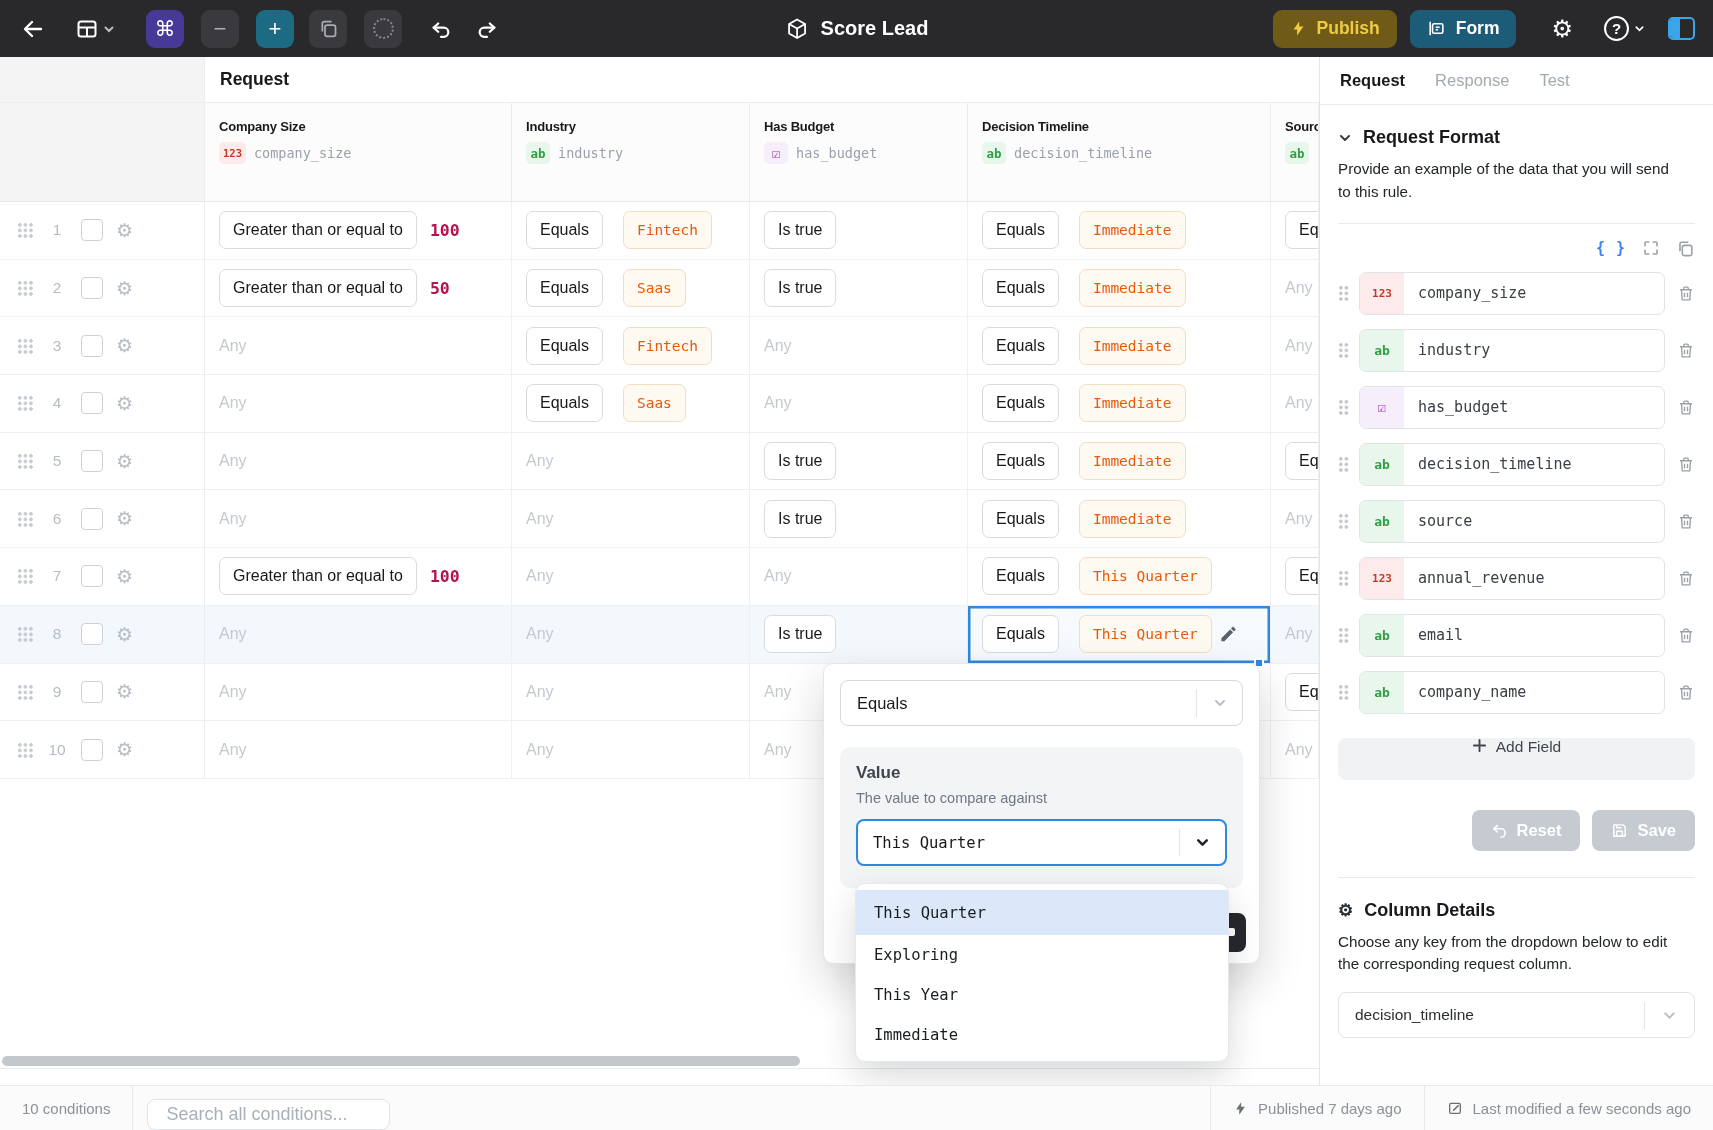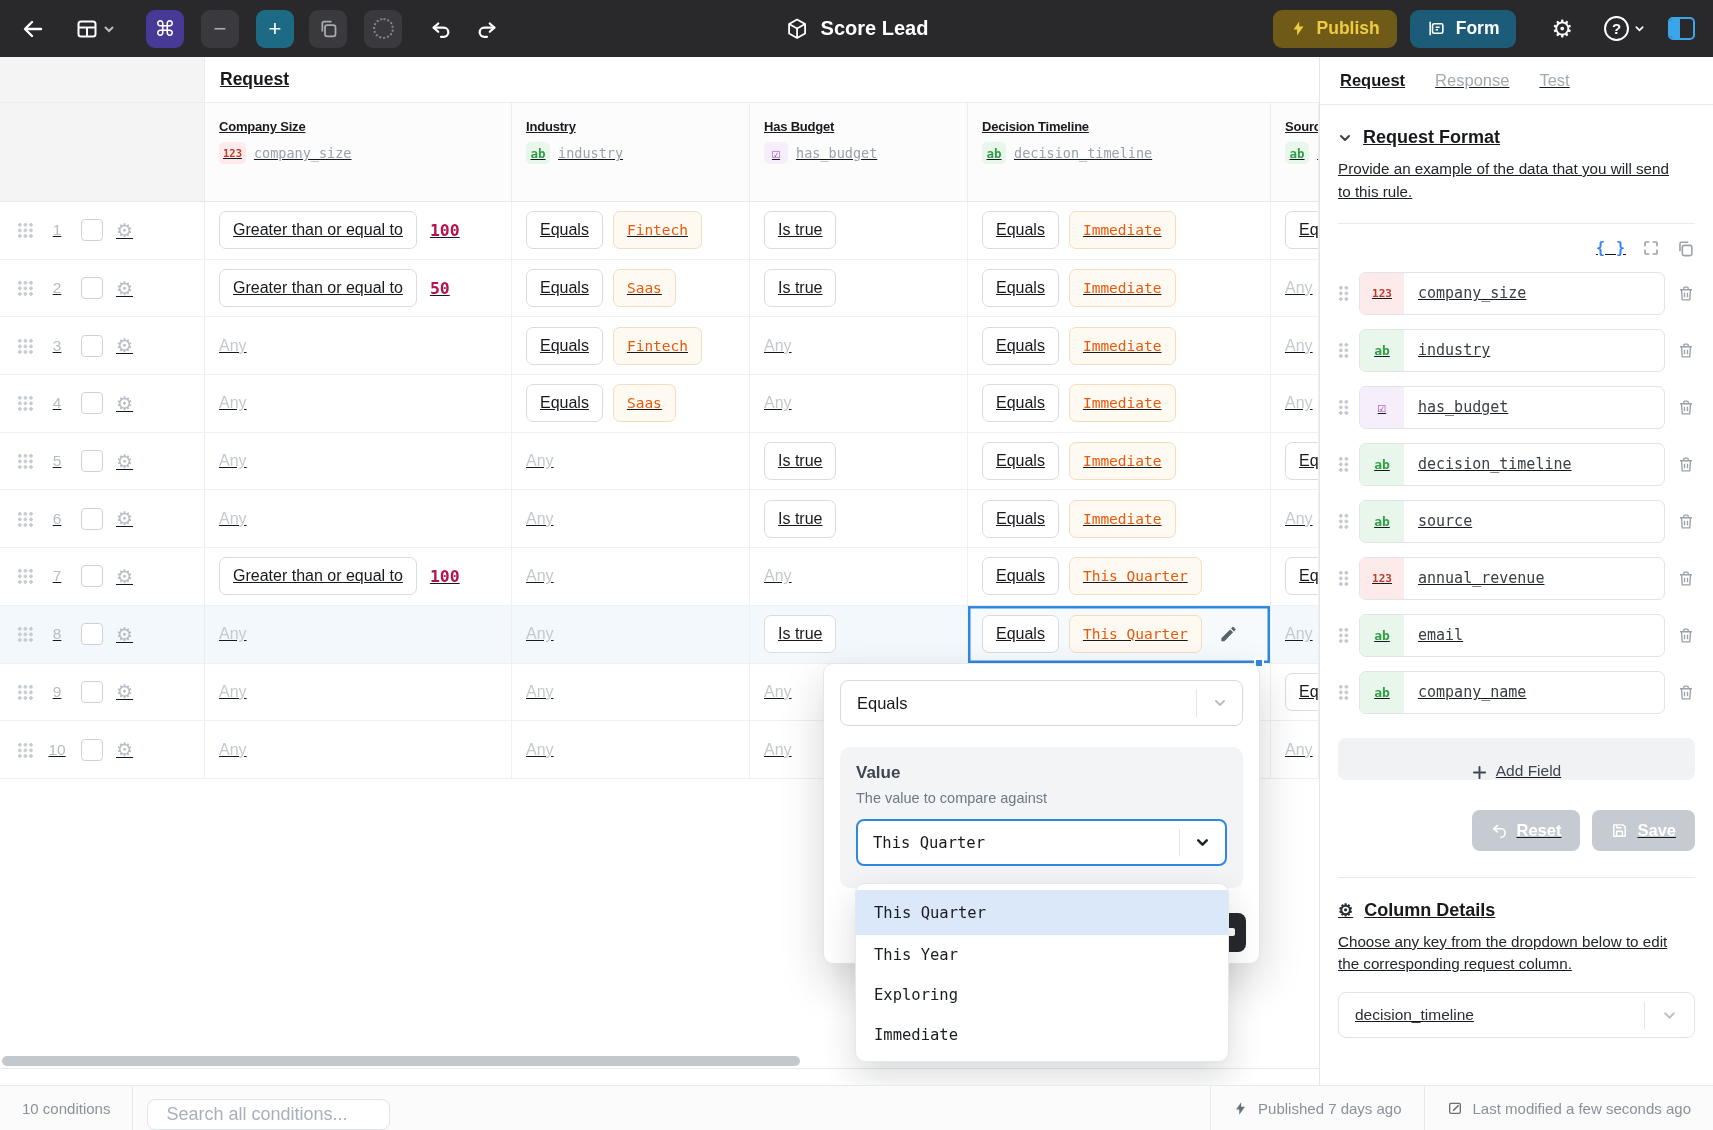--- a/index.html
+++ b/index.html
@@ -22,21 +22,21 @@
   .publish { background:var(--publish_bg); color:var(--publish_fg); }
   .form    { background:var(--form_bg); color:#fff; margin-right:14px; }
   .tb-gear { color:#fff; font-size:24px; margin:0 8px; }
   .help-wrap { display:flex; align-items:center; gap:5px; color:#fff; margin:0 10px; }
   .help-circle { width:25px; height:25px; border:2px solid #fff; border-radius:50%; display:flex; align-items:center; justify-content:center; font-size:15px; font-weight:700; }
   .panel-toggle { width:27px; height:23px; border:2.5px solid var(--panel_toggle); border-radius:5px; overflow:hidden; display:flex; }
   .panel-toggle .half { width:45%; background:var(--panel_toggle); }
   .dashed-circle { width:21px; height:21px; border:2px dotted #85898f; border-radius:50%; }
 
   
-  .main { display:flex; height:1028px;text-decoration:underline; }
+  .main { display:flex; height:1028px; }
   .table-area { width:1319px; flex:none; position:relative; background:#fff; overflow:hidden; }
   .panel { width:394px; flex:none; border-left:1px solid #e3e5e8; background:#fff; }
 
   
   .group-header { height:46px; display:flex; align-items:center; border-bottom:1px solid #ececee; }
   .gutter-corner { width:205px; height:100%; background:#f4f4f5; border-right:1px solid #ececee; flex:none; }
   .group-label { font-size:17.5px; font-weight:700; padding-left:15px; }
   .col-headers { height:99px; display:flex; background:#fcfcfd; border-bottom:1px solid #e6e7e9; }
   .gutter-head { width:205px; flex:none; background:#f4f4f5; border-right:1px solid #ececee; }
   .col-head { flex:none; padding:16px 0 0 14px; border-right:1px solid #ececee; overflow:hidden; white-space:nowrap; }
@@ -52,21 +52,21 @@
   .trow.selected { background:#f3f8fc; }
   .gutter-cell { width:205px; flex:none; display:flex; align-items:center; padding-left:17px; gap:13px; border-right:1px solid #ececee; }
   .dots9 { width:16px; height:16px; background-image:radial-gradient(circle,#c6cbd1 1.5px,transparent 1.6px); background-size:5.6px 5.6px; flex:none; }
   .dots6 { width:11px; height:16px; background-image:radial-gradient(circle,#c3c8ce 1.5px,transparent 1.6px); background-size:5.6px 5.6px; flex:none; }
   .rownum { width:22px; text-align:center; font-size:15.5px; color:#b6bcc4; }
   .row-checkbox { width:22px; height:22px; border:1.5px solid #cdd2d8; border-radius:4px; background:#fff; flex:none; }
   .gear-glyph { font-size:19px; color:#b7bdc5; line-height:1; }
   .cell { flex:none; display:flex; align-items:center; padding-left:14px; border-right:1px solid #f0f0f2; position:relative; overflow:hidden; white-space:nowrap; }
   .chip { display:inline-flex; align-items:center; height:38px; padding:0 13px; background:#fff; border:1px solid #d8dce1; border-radius:7px; font-size:16px; color:#17191c; flex:none; }
   .num-val { font-family:"DejaVu Sans Mono", monospace; font-size:16.5px; font-weight:bold; color:var(--value_red); margin-left:13px; }
-  .tag { display:inline-flex; align-items:center; height:38px; padding:0 13px; margin-left:10px; font-family:"DejaVu Sans Mono", monospace; font-size:14.5px; color:var(--tag_orange); background:var(--tag_orange_bg); border:1px solid var(--tag_orange_border); border-radius:7px; flex:none; }
+  .tag { display:inline-flex; align-items:center; height:38px; padding:0 13px; margin-left:20px; font-family:"DejaVu Sans Mono", monospace; font-size:14.5px; color:var(--tag_orange); background:var(--tag_orange_bg); border:1px solid var(--tag_orange_border); border-radius:7px; flex:none; }
   .any { font-size:16px; color:#c4c9d0; }
   .cell.editing { box-shadow:inset 0 0 0 2.5px var(--accent); background:#f6fafd; overflow:visible; }
   .cell-pencil { position:absolute; right:32px; top:50%; transform:translateY(-50%); color:#59616b; }
   .cell-handle { position:absolute; right:6px; bottom:-5px; width:10px; height:10px; background:var(--accent); border:2px solid #fff; z-index:5; }
 
   .hscrollbar { position:absolute; left:2px; top:999px; width:798px; height:10px; border-radius:5px; background:#c3c8cd; }
   .table-bottom-line { position:absolute; left:0; top:1011px; width:1319px; height:1px; background:#e9ebed; }
 
   
   .popup { position:absolute; left:823px; top:606px; width:437px; height:301px; background:#fff; border:1px solid #e4e6e9; border-radius:10px; box-shadow:0 18px 44px rgba(20,24,30,.18); z-index:50; padding:16px; }
@@ -94,21 +94,21 @@
   .json-tools { margin-top:15px; display:flex; justify-content:flex-end; align-items:center; gap:16px; color:#9aa1a9; }
   .braces { font-family:"DejaVu Sans Mono", monospace; font-size:15px; font-weight:bold; color:var(--link_blue); letter-spacing:1px; }
   .field-row { display:flex; align-items:center; margin-top:14px; }
   .field-box { flex:1; height:43px; border:1px solid #e0e3e7; border-radius:7px; display:flex; align-items:center; overflow:hidden; background:#fff; margin-left:10px; }
   .badge-cell { width:44px; height:100%; display:flex; align-items:center; justify-content:center; font-family:"DejaVu Sans Mono", monospace; font-weight:bold; flex:none; }
   .badge-cell.number  { font-size:11px;   color:var(--badge_red_fg);    background:var(--badge_red_bg); }
   .badge-cell.text    { font-size:13px;   color:var(--badge_green_fg);  background:var(--badge_green_bg); }
   .badge-cell.boolean { font-size:14px;   color:var(--badge_purple_fg); background:var(--badge_purple_bg); }
   .field-name { font-family:"DejaVu Sans Mono", monospace; font-size:15px; color:#3a4046; margin-left:14px; }
   .trash { margin-left:12px; color:#9aa1a9; flex:none; display:flex; }
-  .add-field { margin-top:24px; height:42px; background:#f1f2f4; border-radius:8px; display:flex; align-items:flex-end; justify-content:center; gap:9px; color:#3f464d; font-size:15.5px; }
+  .add-field { margin-top:24px; height:42px; background:#f1f2f4; border-radius:8px; display:flex; align-items:flex-start; justify-content:center; gap:9px; color:#3f464d; font-size:15.5px; }
   .panel-actions { display:flex; justify-content:flex-end; gap:12px; margin-top:30px; }
   .btn-disabled { height:41px; padding:0 19px; background:#c6cbd1; color:#fff; font-size:16.5px; font-weight:700; border-radius:8px; display:flex; align-items:center; gap:9px; }
   .cd-heading { margin-top:22px; display:flex; align-items:center; gap:11px; font-size:18px; font-weight:700; }
   .cd-gear { font-size:17px; color:#2b2f33; }
   .panel-select { margin-top:16px; height:46px; border:1px solid #e0e3e7; border-radius:8px; display:flex; align-items:center; padding-left:16px; font-size:15.5px; color:#2b2f33; background:#fff; }
 
   
   .statusbar { height:45px; display:flex; align-items:flex-end; background:#fbfbfc; border-top:1px solid #e7e9eb; color:#8b9199; font-size:15px; }
   .sb-item { display:flex; align-items:center; height:100%; padding:0 22px; gap:10px; }
   .sb-div { width:1px; height:100%; background:#e7e9eb; }
@@ -530,22 +530,22 @@
             </span>
         </div>
       </div>
       <div class="dark-btn">
           <span class="dot"></span>
         </div>
     </div>
 
     <div class="dropdown" id="dropdownMenu">
         <div class="option active">This Quarter</div>
+        <div class="option">Exploring</div>
         <div class="option">This Year</div>
-        <div class="option">Exploring</div>
         <div class="option">Immediate</div>
       </div>
   </div>
 
   <aside class="panel">
     <div class="panel-tabs" id="panelTabs">
         <span class="tab active">Request</span>
         <span class="tab">Response</span>
         <span class="tab">Test</span>
       </div>

